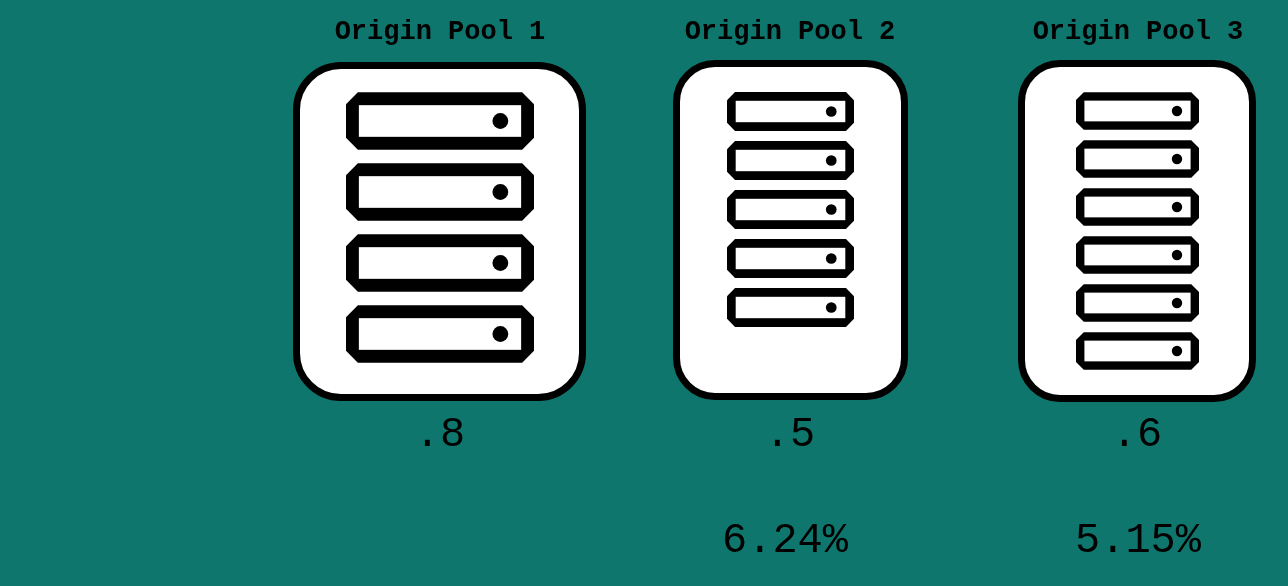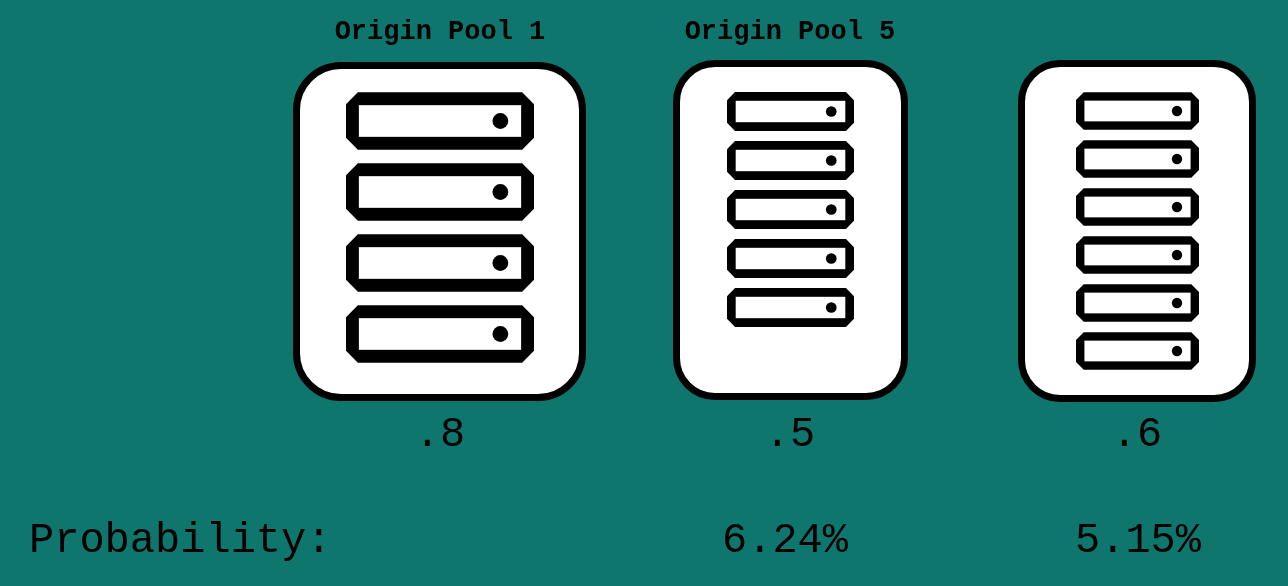--- a/index.html
+++ b/index.html
@@ -71,21 +71,22 @@
   .cell-value.p1 { left: 283px; top: 516px; }
   .cell-value.p2 { left: 635px; top: 516px; }
   .cell-value.p3 { left: 988px; top: 516px; }
 </style>
 </head>
 <body>
 
 <div class="stage">
 
   <div class="pool-title t1">Origin Pool 1</div>
-  <div class="pool-title t2">Origin Pool 5</div>
+  <div class="pool-title t2">Origin Pool 2</div>
+  <div class="pool-title t3">Origin Pool 3</div>
 
   <div class="pool-box b1">
     <div class="servers">
   <svg viewBox="0 0 190 58" aria-hidden="true">
     <path d="M12 0 H178 L190 12 V46 L178 58 H12 L0 46 V12 Z" fill="#000000"></path>
     <rect x="13" y="13" width="164" height="32" fill="#ffffff"></rect>
     <circle cx="156" cy="29" r="8" fill="#000000"></circle>
   </svg>
 
   <svg viewBox="0 0 190 58" aria-hidden="true">
@@ -177,17 +178,16 @@
     <rect x="13" y="13" width="164" height="32" fill="#ffffff"></rect>
     <circle cx="156" cy="29" r="8" fill="#000000"></circle>
   </svg>
 </div>
   </div>
 
   <div class="cell-value w1">.8</div>
   <div class="cell-value w2">.5</div>
   <div class="cell-value w3">.6</div>
 
-  <div class="row-label prob">Probability:</div>
   <div class="cell-value p2">6.24%</div>
   <div class="cell-value p3">5.15%</div>
 
 </div>
 
 </body></html>

